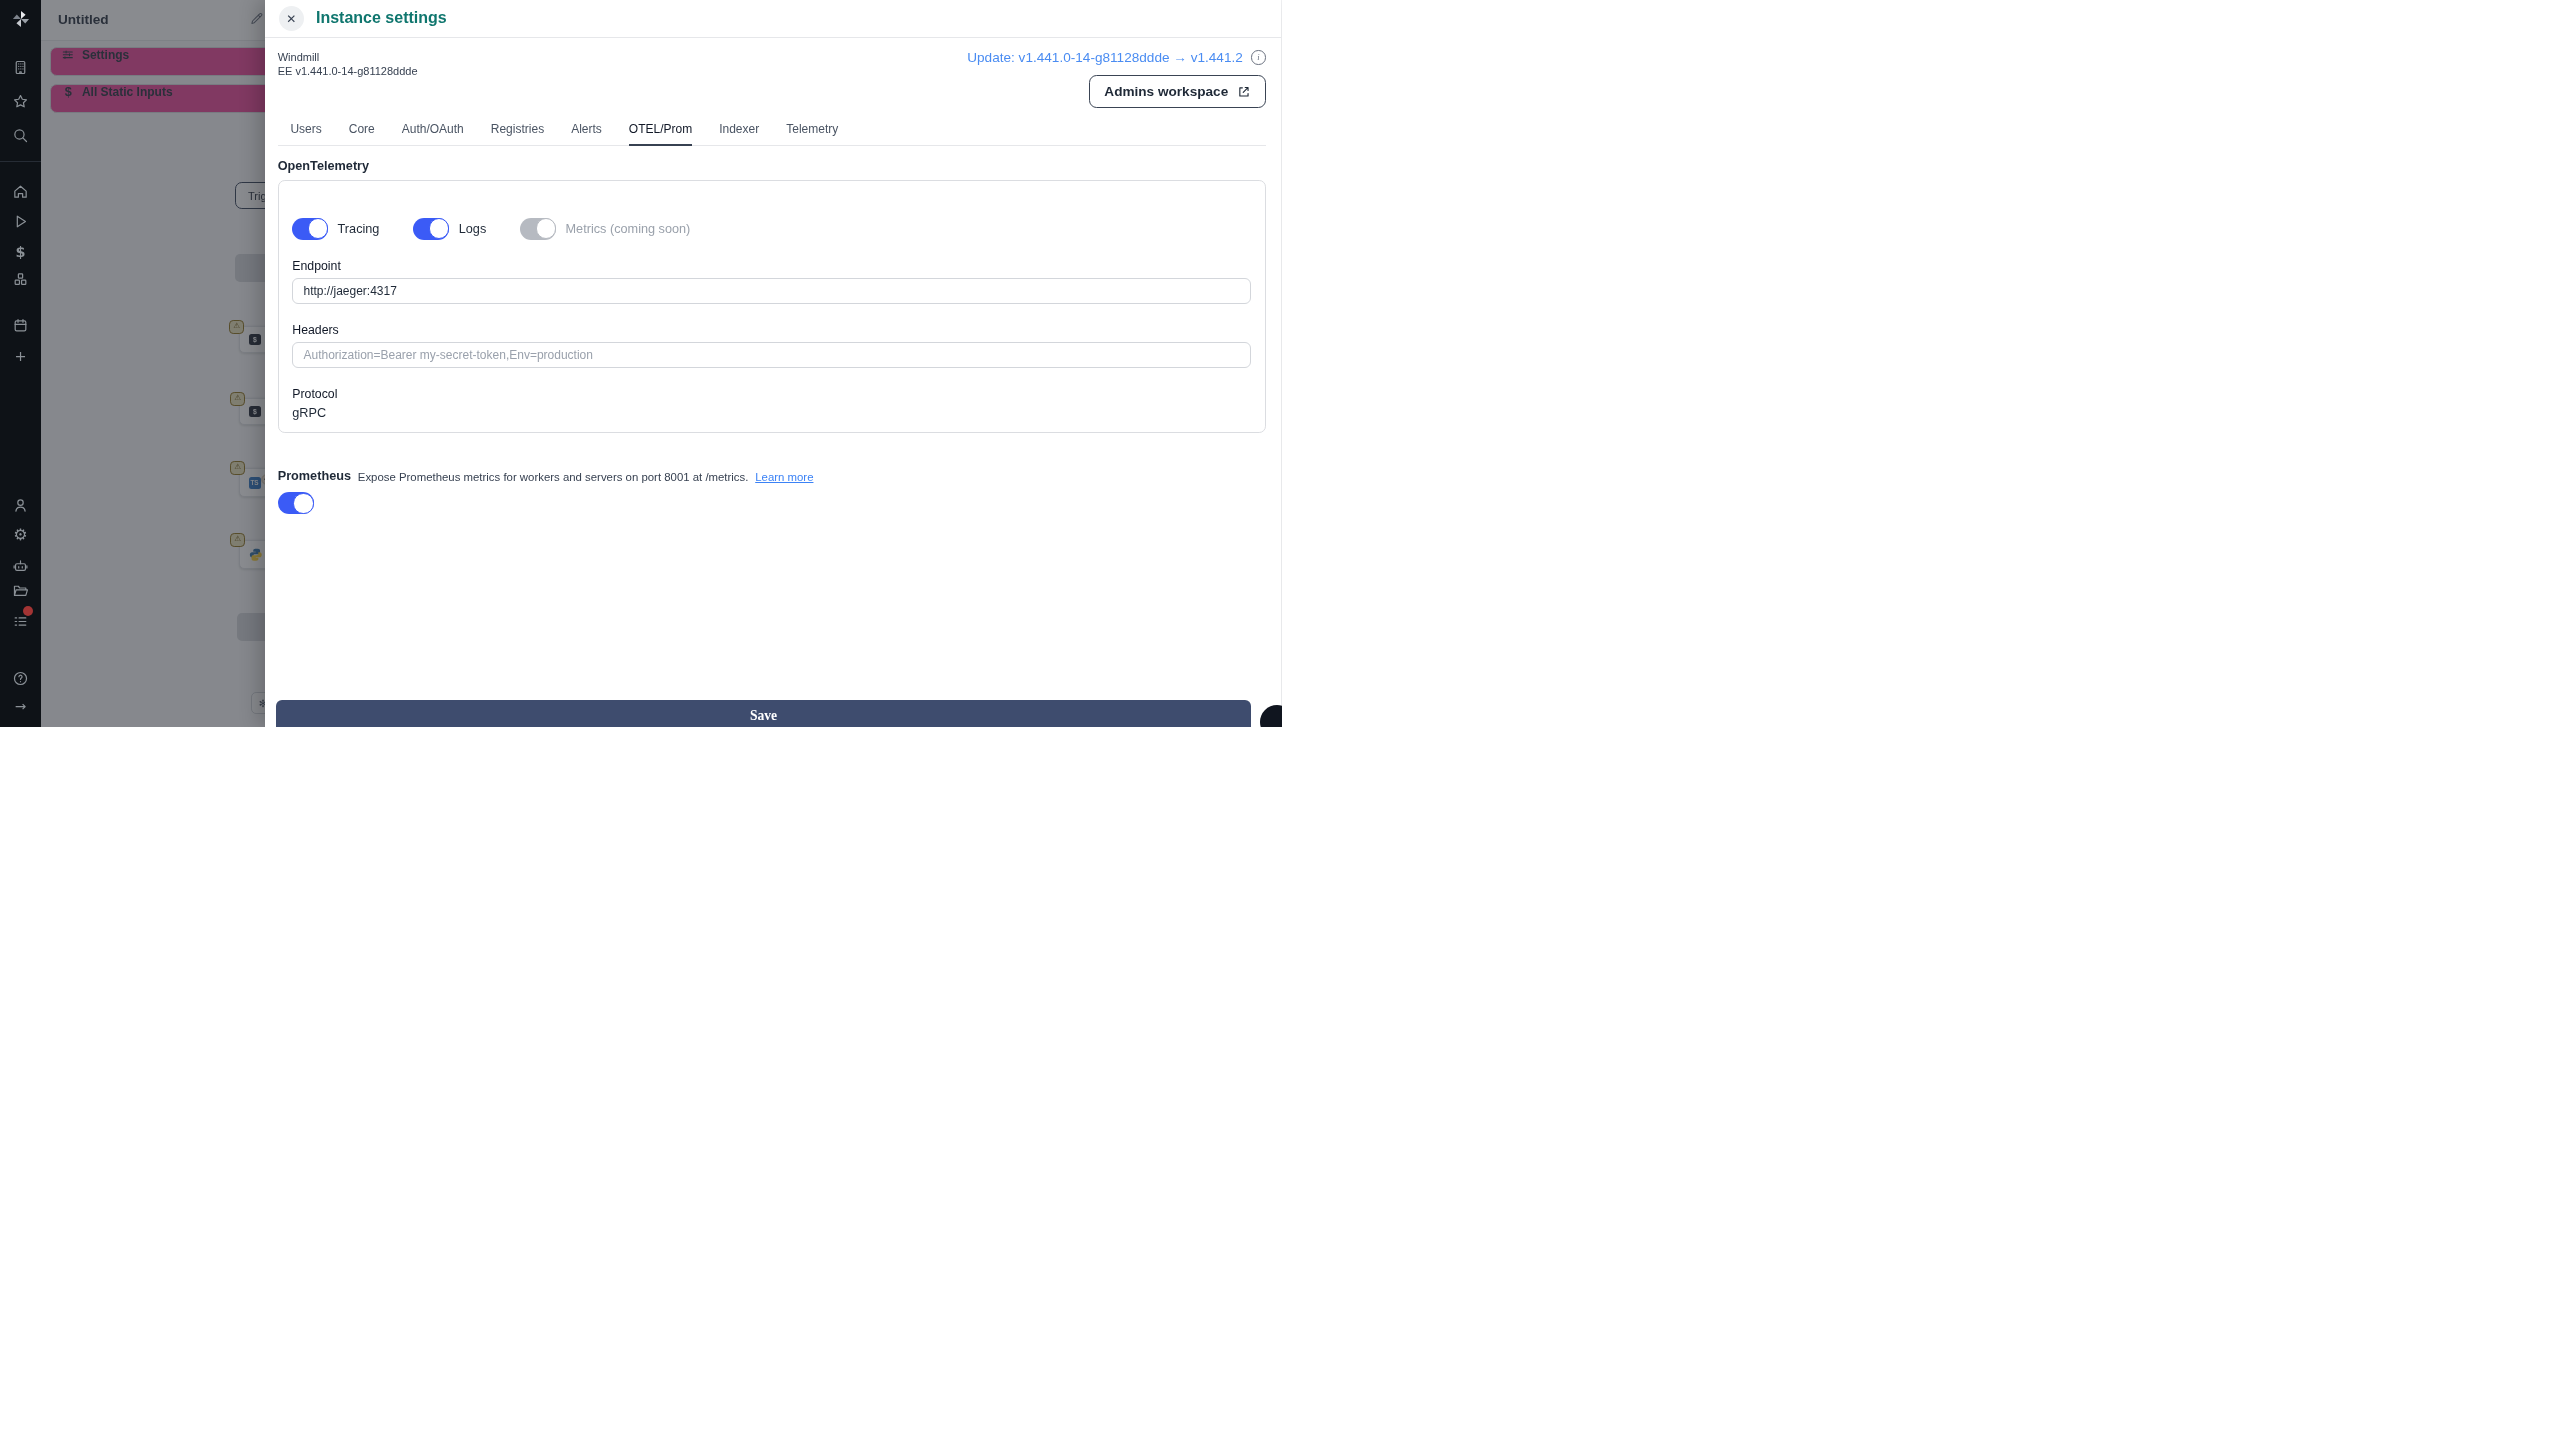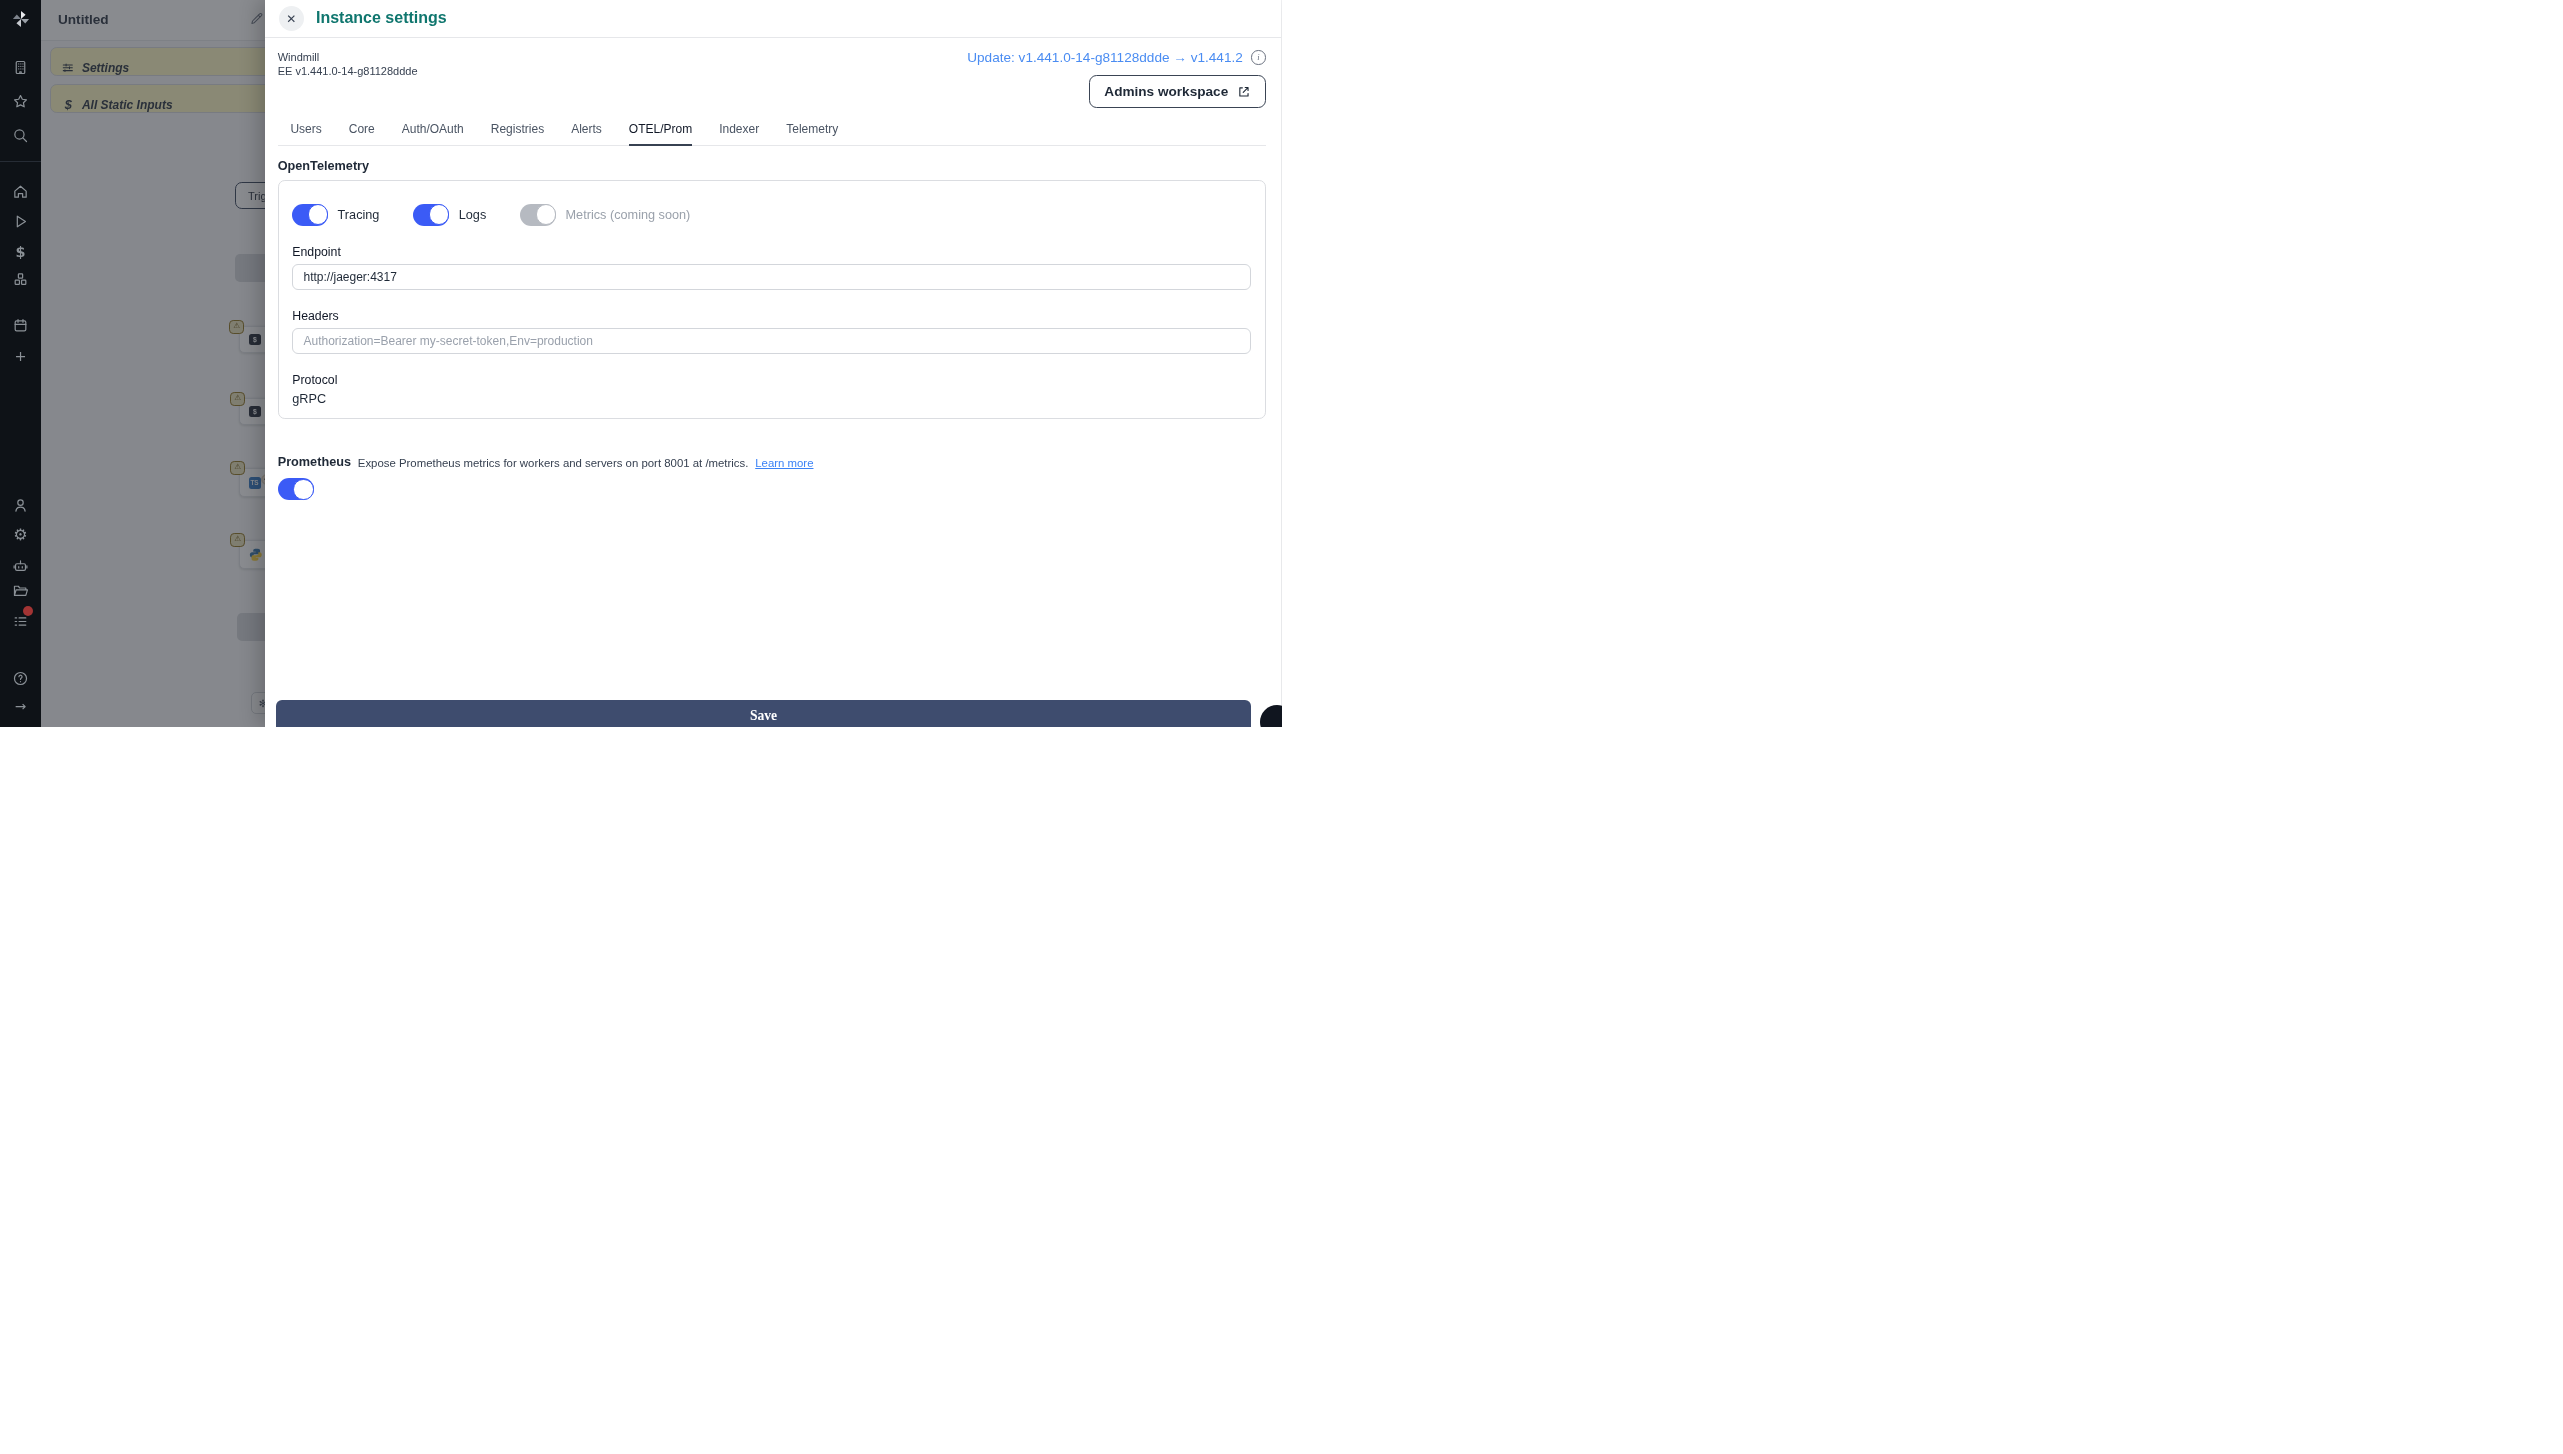--- a/index.html
+++ b/index.html
@@ -15,21 +15,21 @@
   .sb-divider { position:absolute; left:0; top:161px; width:41px; height:0.8px; background:#262c35; }
   .sb-dot { position:absolute; left:23px; top:606px; width:10.2px; height:10.2px; border-radius:50%; background:#a33434; z-index:2; }
   .glyph-icon { font-family:"DejaVu Sans",sans-serif; }
 
   
   .editor { position:absolute; left:41px; top:0; width:239px; height:927px; background:#f6f7f8; z-index:1; }
   .editor-header { position:absolute; left:0; top:0; width:100%; height:41px; background:#fcfcfd; border-bottom:0.8px solid #e4e6e9; }
   .editor-title { position:absolute; left:17px; top:12px; font-size:13.6px; font-weight:700; color:#2a3342; }
   .pencil-btn { position:absolute; right:12px; top:11px; width:18.6px; height:18.6px; }
   .pencil-btn svg { width:15.3px; height:15.3px; stroke:#6b7280; fill:none; stroke-width:1.6; stroke-linecap:round; stroke-linejoin:round; }
-  .editor-btn { position:absolute; left:9.3px; width:222px; height:29px; background:#fef9c3; border:0.8px solid #d7d9dd; border-radius:6.8px; display:flex; align-items:flex-end; gap:6.8px; padding:0 10.2px; font-size:12px; font-weight:700; color:#2a3342;font-style:italic; }
+  .editor-btn { position:absolute; left:9.3px; width:222px; height:29px; background:#ec4899; border:0.8px solid #d7d9dd; border-radius:6.8px; display:flex; align-items:flex-start; gap:6.8px; padding:0 10.2px; font-size:12px; font-weight:700; color:#2a3342; }
   .editor-btn svg { width:13.6px; height:13.6px; stroke:#2a3342; fill:none; stroke-width:1.8; stroke-linecap:round; }
   .btn-settings { top:47px; }
   .btn-inputs { top:84px; }
   .dollar-glyph { font-size:12.7px; font-weight:700; width:13.6px; text-align:center; }
 
   .trigger-node { position:absolute; left:194px; top:182px; width:85px; height:27px; background:#fdfdfd; border:1.7px solid #37435a; border-radius:6.8px; font-size:11px; color:#2a3342; display:flex; align-items:center; padding-left:12px; }
   .gray-node { position:absolute; background:#d2d5d9; border-radius:5.1px; }
   .module-node { position:absolute; background:#ffffff; border:0.8px solid #e0e2e6; border-radius:5.1px; box-shadow:0 0.8px 2.5px rgba(0,0,0,.12); display:flex; align-items:center; padding-left:8.5px; gap:3.4px; }
   .warn-badge { position:absolute; width:15.3px; height:13.6px; border:1.7px solid #8f7420; border-radius:4.2px; background:#e7dfb9; color:#6e5a15; font-size:7.6px; line-height:10.2px; text-align:center; z-index:2; }
   .bash-chip { width:12.7px; height:11px; background:#242b38; border-radius:2.5px; color:#fff; font-size:6.8px; font-weight:700; text-align:center; line-height:11px; }
@@ -54,21 +54,21 @@
   .admins-btn { margin-top:10.2px; display:inline-flex; align-items:center; gap:8.5px; height:33px; padding:0 14.4px; background:#fff; border:1.7px solid #3a4454; border-radius:7.6px; font-size:13.6px; font-weight:700; color:#1f2937; cursor:pointer; }
   .admins-btn svg { width:13.6px; height:13.6px; stroke:#1f2937; fill:none; stroke-width:2; stroke-linecap:round; stroke-linejoin:round; }
 
   .tabs { display:flex; gap:27px; margin-top:13.6px; padding-left:12.7px; border-bottom:0.8px solid #e6e7ea; }
   .tab { font-size:12px; color:#4a5463; padding-bottom:8.5px; cursor:pointer; white-space:nowrap; }
   .tab.active { color:#111827; border-bottom:2.5px solid #374151; margin-bottom:-0.8px; }
 
   .section-heading { margin-top:12.7px; font-size:12.7px; font-weight:700; color:#1f2937; }
   .otel-card { margin-top:6.8px; border:0.8px solid #dbdde1; border-radius:6.8px; padding:13.6px 13.6px 12px 13.6px; }
 
-  .toggles-row { display:flex; align-items:flex-end; gap:34px; margin-top:9px; }
+  .toggles-row { display:flex; align-items:flex-end; gap:34px; margin-top:23px; }
   .toggle-group { display:flex; align-items:center; gap:9.3px; }
   .toggle { position:relative; width:36px; height:22px; border-radius:11px; background:#3b5bf6; cursor:pointer; flex:none; }
   .toggle .knob { position:absolute; top:0.8px; right:0px; width:20.3px; height:20.3px; border-radius:50%; background:#fff; border:1.7px solid #3b5bf6; }
   .toggle.off { background:#b6bac1; cursor:default; }
   .toggle.off .knob { border-color:#b6bac1; }
   .toggle-label { font-size:12.7px; color:#1f2937; }
   .toggle-label.disabled { color:#9aa1ab; }
 
   .field-label { margin-top:19.5px; font-size:12.3px; font-weight:500; color:#111827; }
   .text-input { margin-top:5.1px; width:100%; height:25.4px; border:0.8px solid #d3d6db; border-radius:6px; padding:0 10.2px; font-size:12px; color:#1f2937; font-family:"Liberation Sans","DejaVu Sans",sans-serif; background:#fff; }

